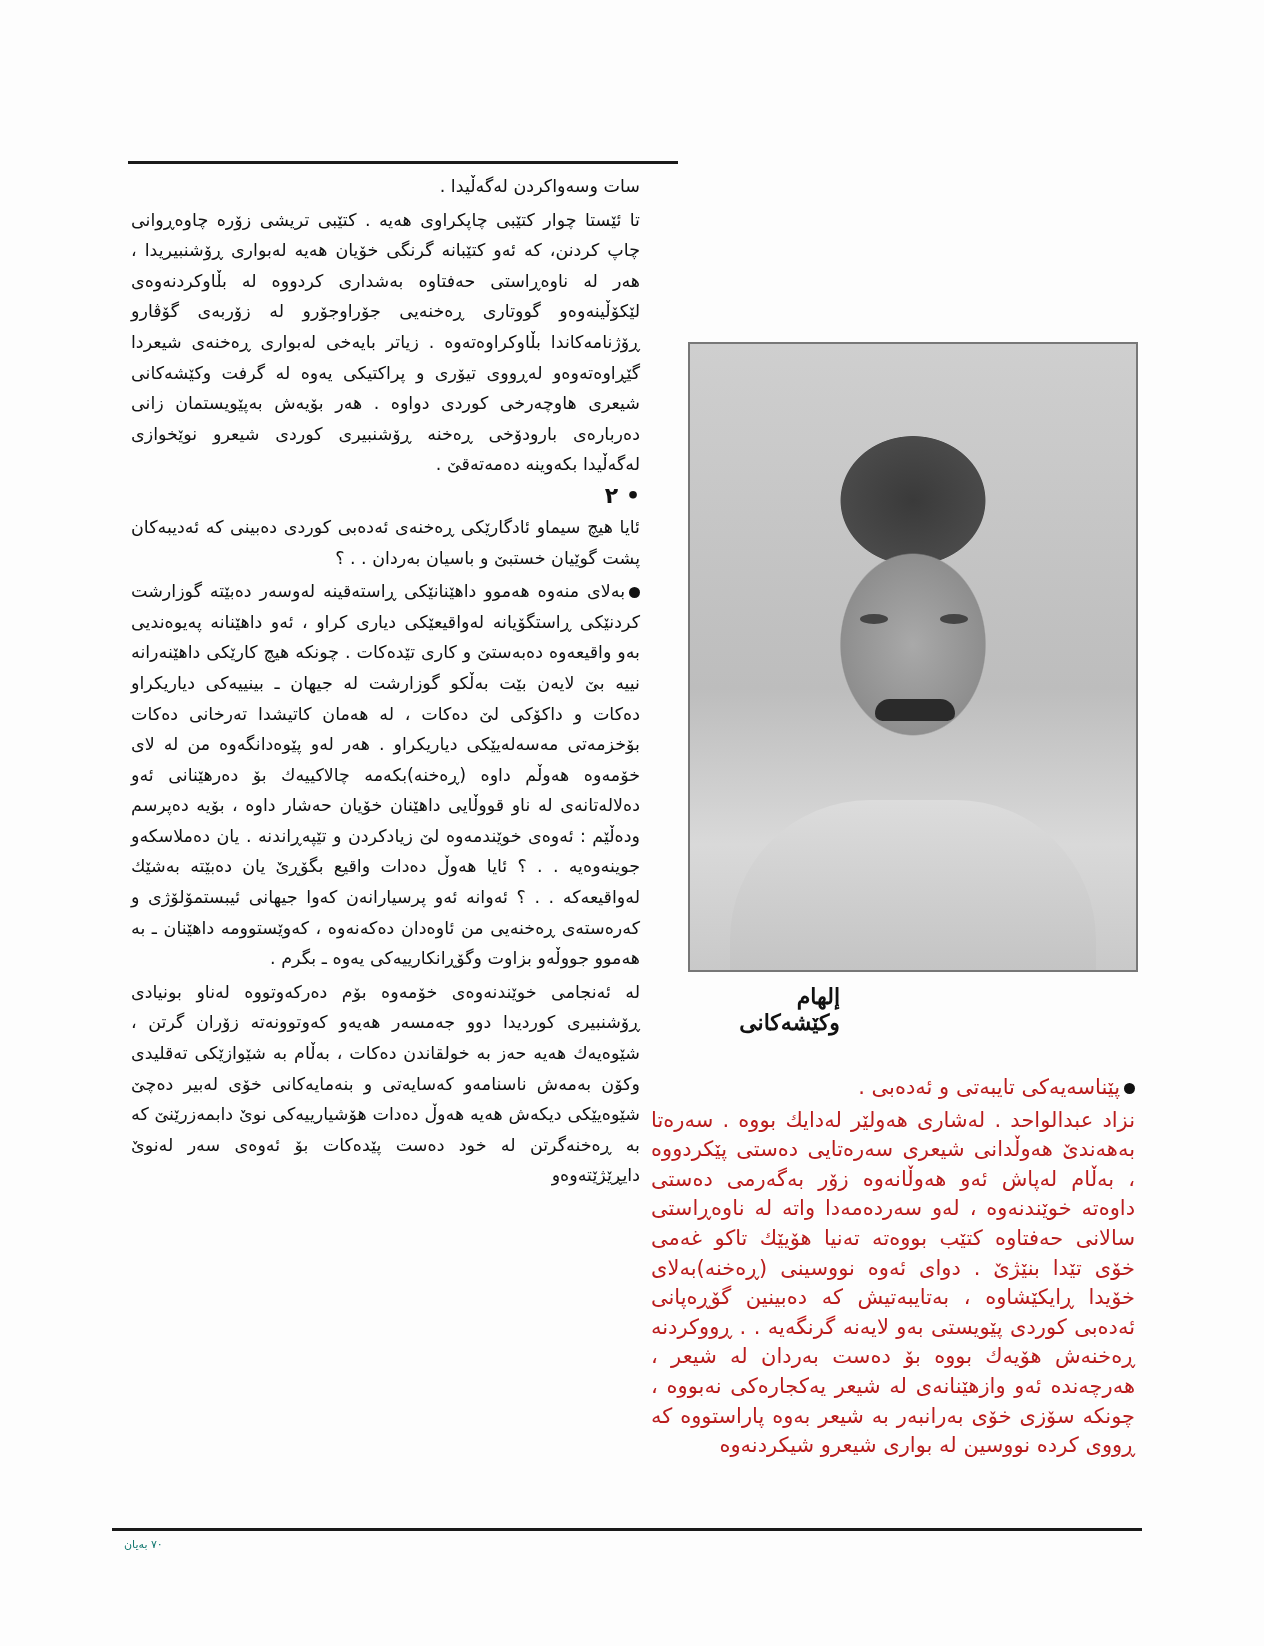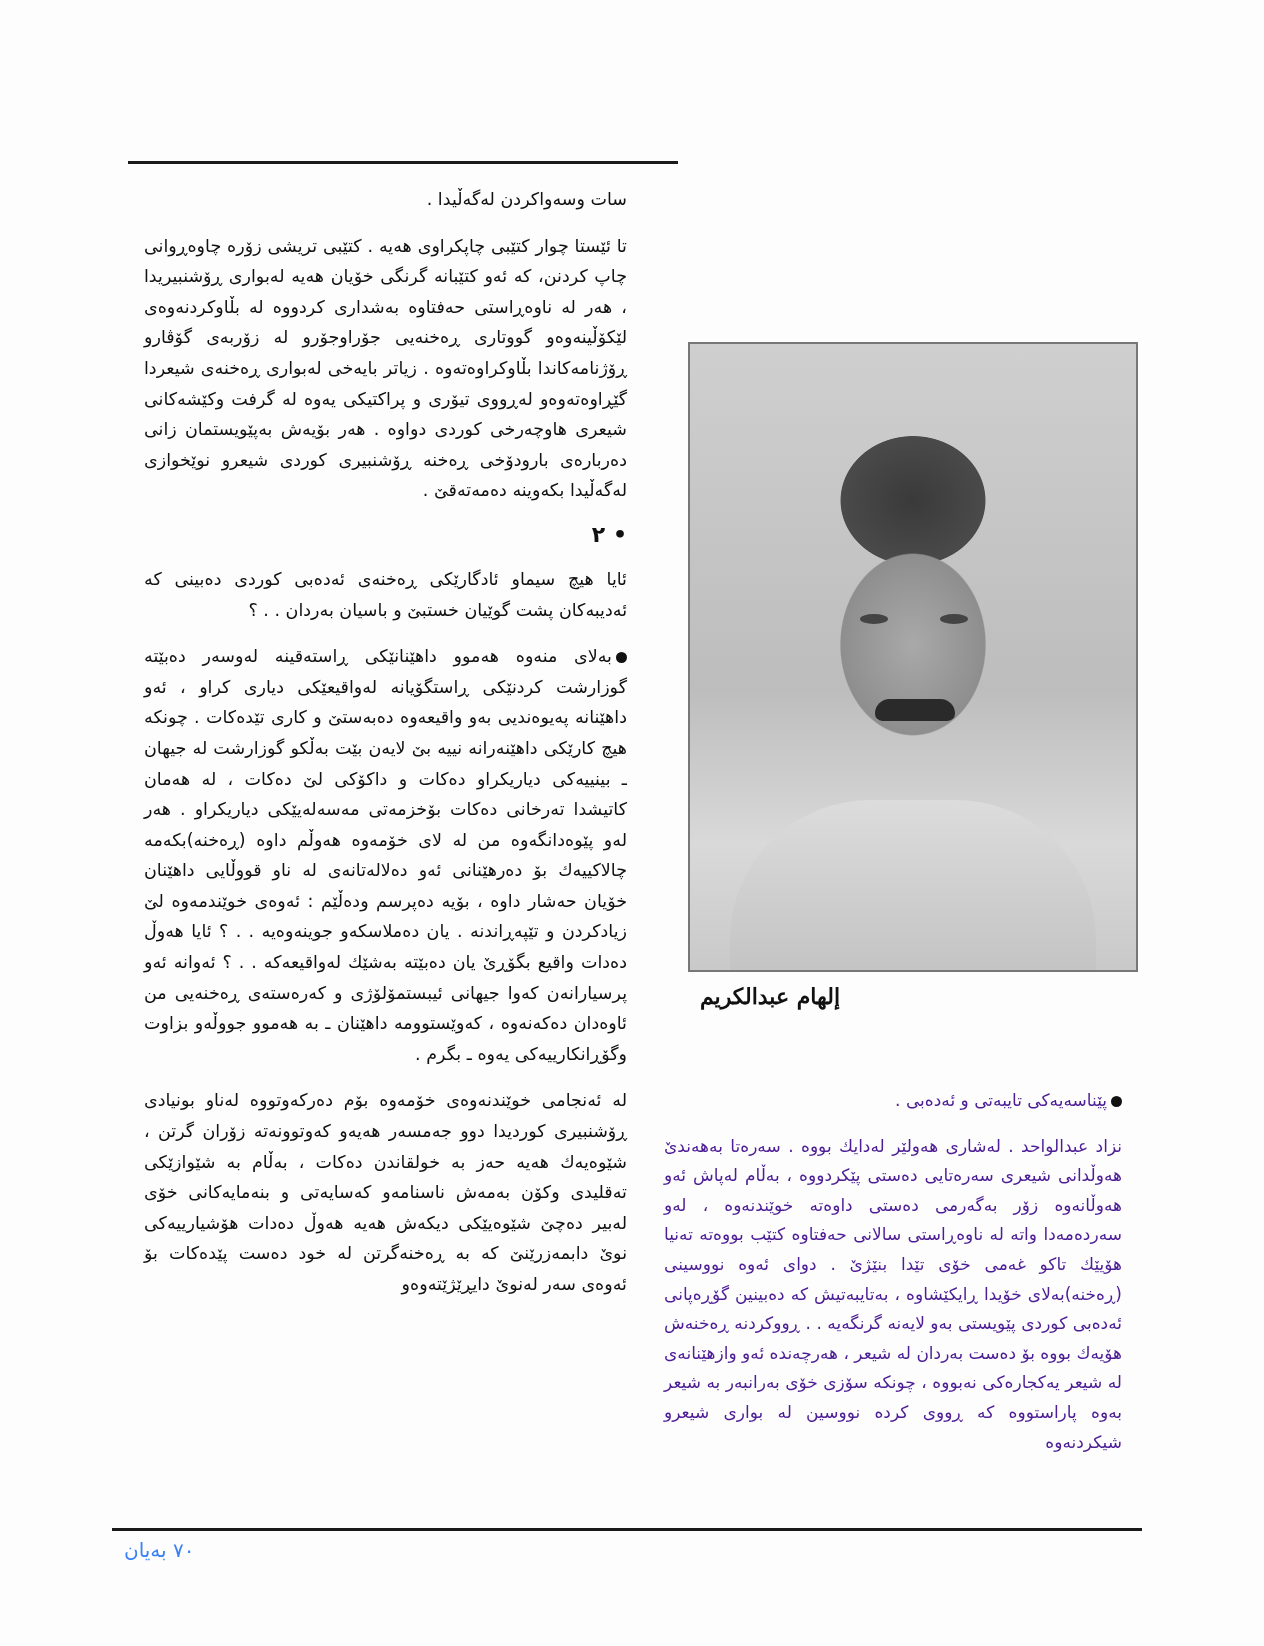--- a/index.html
+++ b/index.html
@@ -51,50 +51,50 @@
     .caption-name {
       position: absolute; left: 690px; top: 983px; width: 150px;
       font-size: 22px; font-weight: bold; direction: rtl; text-align: right;
       font-family: "DejaVu Serif", serif;
     }
 
     .col {
       position: absolute; direction: rtl; text-align: justify;
       font-family: "DejaVu Sans", sans-serif; font-size: 17.5px; line-height: 30.6px;
     }
-    .col p { margin: 16px; }
+    .col p { margin: 3px; }
     .col-left { left: 128px; top: 168px; width: 515px; }
-    .col-right { left: 648px; top: 1070px; width: 490px; font-size: 17px; line-height: 29.6px; color: #4c1d95; }
+    .col-right { left: 648px; top: 1070px; width: 490px; font-size: 21px; line-height: 29.6px; color: #b91c1c; }
 
     .q-marker { font-weight: bold; font-size: 22px; line-height: 26px; margin-top: 14px; }
     .bullet { display: inline-block; width: 11px; height: 11px; background: #111; border-radius: 50%; margin-left: 4px; vertical-align: middle; }
 
     .bottom-rule {
       position: absolute; left: 112px; top: 1528px; width: 1030px; height: 3px; background: #1a1a1a;
     }
     .footer {
-      position: absolute; left: 124px; top: 1538px; font-size: 20px; color: #3b82f6; direction: rtl;
+      position: absolute; left: 124px; top: 1538px; font-size: 11px; color: #0f766e; direction: rtl;
     }
   </style>
 </head>
 <body>
 
 <div class="page">
 
   <div class="top-rule"></div>
 
 
   <div class="photo">
     <div class="eye l"></div>
     <div class="eye r"></div>
     <div class="mustache"></div>
     <div class="shirt"></div>
   </div>
 
-  <div class="caption-name">إلهام عبدالكريم</div>
+  <div class="caption-name">إلهام وکێشەکانی</div>
 
   <div class="col col-left">
     <p>سات وسەواکردن لەگەڵیدا .</p>
     <p>تا ئێستا چوار کتێبی چاپکراوی هەیە . کتێبی تریشی زۆرە چاوەڕوانی چاپ کردنن، کە ئەو کتێبانە گرنگی خۆیان هەیە لەبواری ڕۆشنبیریدا ، هەر لە ناوەڕاستی حەفتاوە بەشداری کردووە لە بڵاوکردنەوەی لێکۆڵینەوەو گووتاری ڕەخنەیی جۆراوجۆرو لە زۆربەی گۆڤارو ڕۆژنامەکاندا بڵاوکراوەتەوە . زیاتر بایەخی لەبواری ڕەخنەی شیعردا گێڕاوەتەوەو لەڕووی تیۆری و پراکتیکی یەوە لە گرفت وکێشەکانی شیعری هاوچەرخی کوردی دواوە . هەر بۆیەش بەپێویستمان زانی دەربارەی بارودۆخی ڕەخنە ڕۆشنبیری کوردی شیعرو نوێخوازی لەگەڵیدا بکەوینە دەمەتەقێ .</p>
     <p class="q-marker">• ٢</p>
     <p>ئایا هیچ سیماو ئادگارێکی ڕەخنەی ئەدەبی کوردی دەبینی کە ئەدیبەکان پشت گوێیان خستبێ و باسیان بەردان . . ؟</p>
     <p><span class="bullet"></span><span>بەلای منەوە هەموو داهێنانێکی ڕاستەقینە لەوسەر دەبێتە گوزارشت کردنێکی ڕاستگۆیانە لەواقیعێکی دیاری کراو ، ئەو داهێنانە پەیوەندیی بەو واقیعەوە دەبەستێ و کاری تێدەکات . چونکە هیچ کارێکی داهێنەرانە نییە بێ لایەن بێت بەڵکو گوزارشت لە جیهان ـ بینییەکی دیاریکراو دەکات و داکۆکی لێ دەکات ، لە هەمان کاتیشدا تەرخانی دەکات بۆخزمەتی مەسەلەیێکی دیاریکراو . هەر لەو پێوەدانگەوە من لە لای خۆمەوە هەوڵم داوە (ڕەخنە)بکەمە چالاکییەك بۆ دەرهێنانی ئەو دەلالەتانەی لە ناو قووڵایی داهێنان خۆیان حەشار داوە ، بۆیە دەپرسم ودەڵێم : ئەوەی خوێندمەوە لێ زیادکردن و تێپەڕاندنە . یان دەملاسکەو جوینەوەیە . . ؟ ئایا هەوڵ دەدات واقیع بگۆڕێ یان دەبێتە بەشێك لەواقیعەکە . . ؟ ئەوانە ئەو پرسیارانەن کەوا جیهانی ئیبستمۆلۆژی و کەرەستەی ڕەخنەیی من ئاوەدان دەکەنەوە ، کەوێستوومە داهێنان ـ بە هەموو جووڵەو بزاوت وگۆڕانکارییەکی یەوە ـ بگرم .</span></p>
     <p>لە ئەنجامی خوێندنەوەی خۆمەوە بۆم دەرکەوتووە لەناو بونیادی ڕۆشنبیری کوردیدا دوو جەمسەر هەیەو کەوتوونەتە زۆران گرتن ، شێوەیەك هەیە حەز بە خولقاندن دەکات ، بەڵام بە شێوازێکی تەقلیدی وکۆن بەمەش ناسنامەو کەسایەتی و بنەمایەکانی خۆی لەبیر دەچێ شێوەیێکی دیکەش هەیە هەوڵ دەدات هۆشیارییەکی نوێ دابمەزرێنێ کە بە ڕەخنەگرتن لە خود دەست پێدەکات بۆ ئەوەی سەر لەنوێ دایڕێژێتەوەو</p>
   </div>
 

